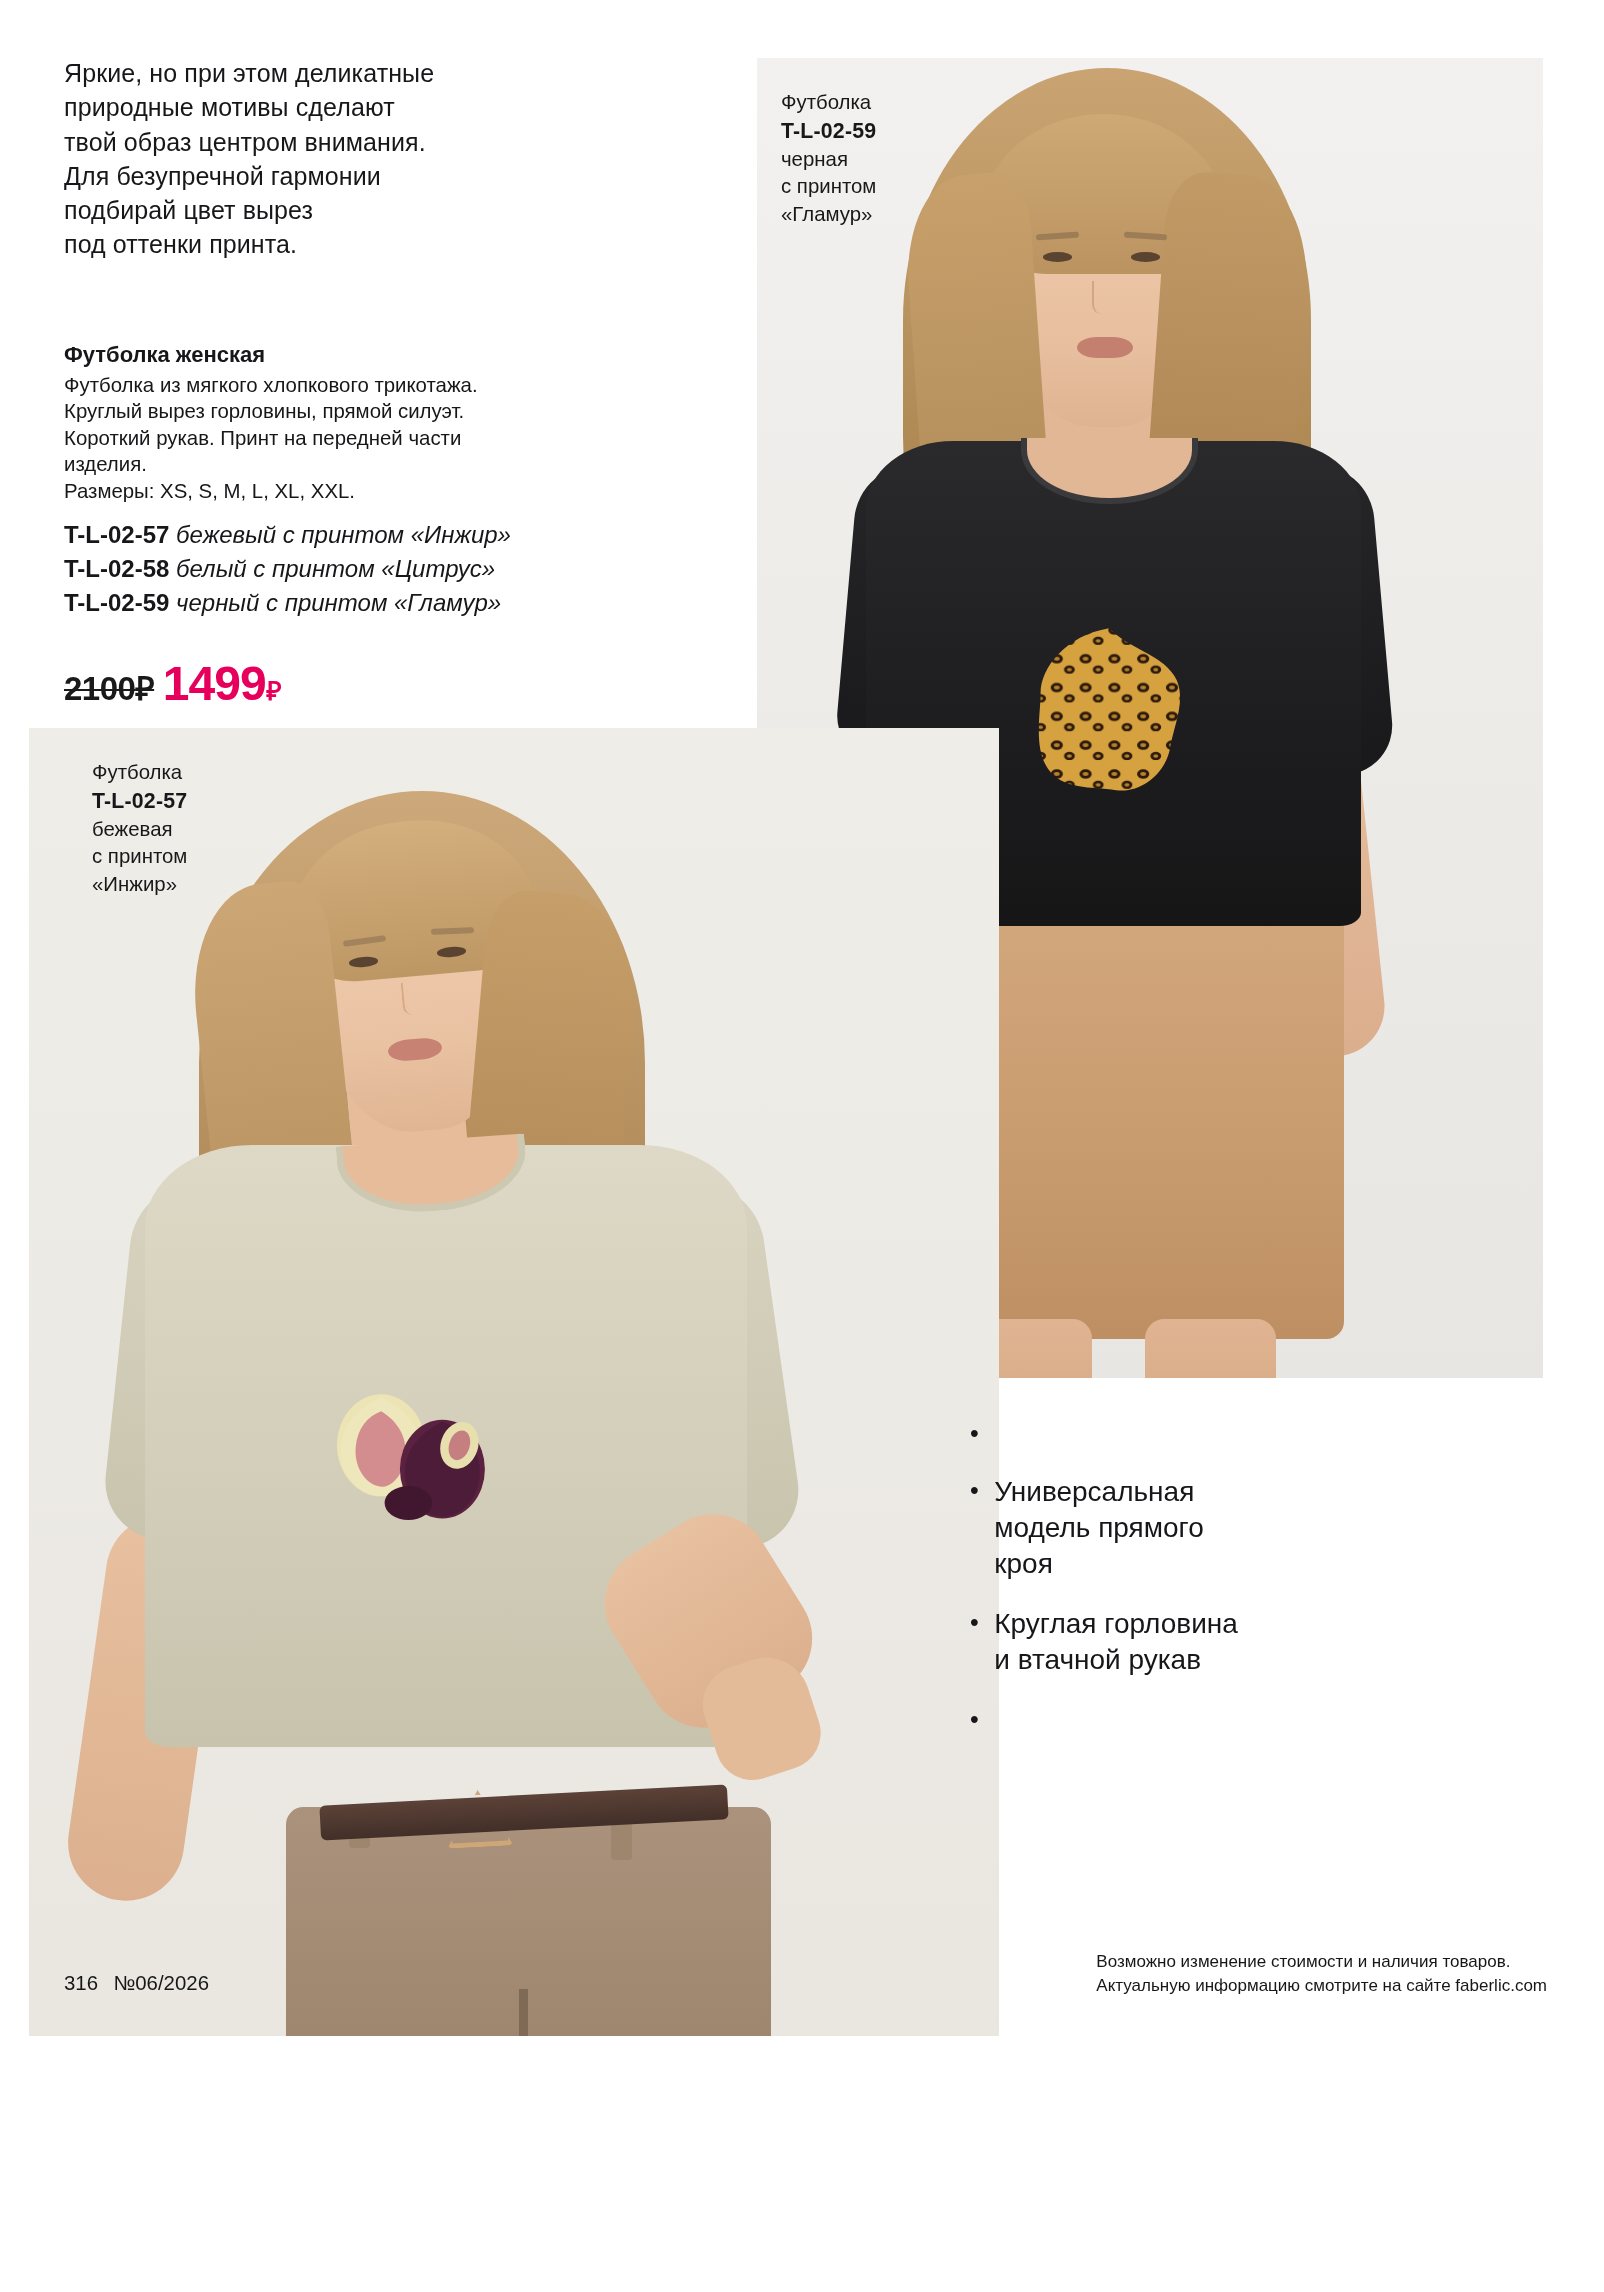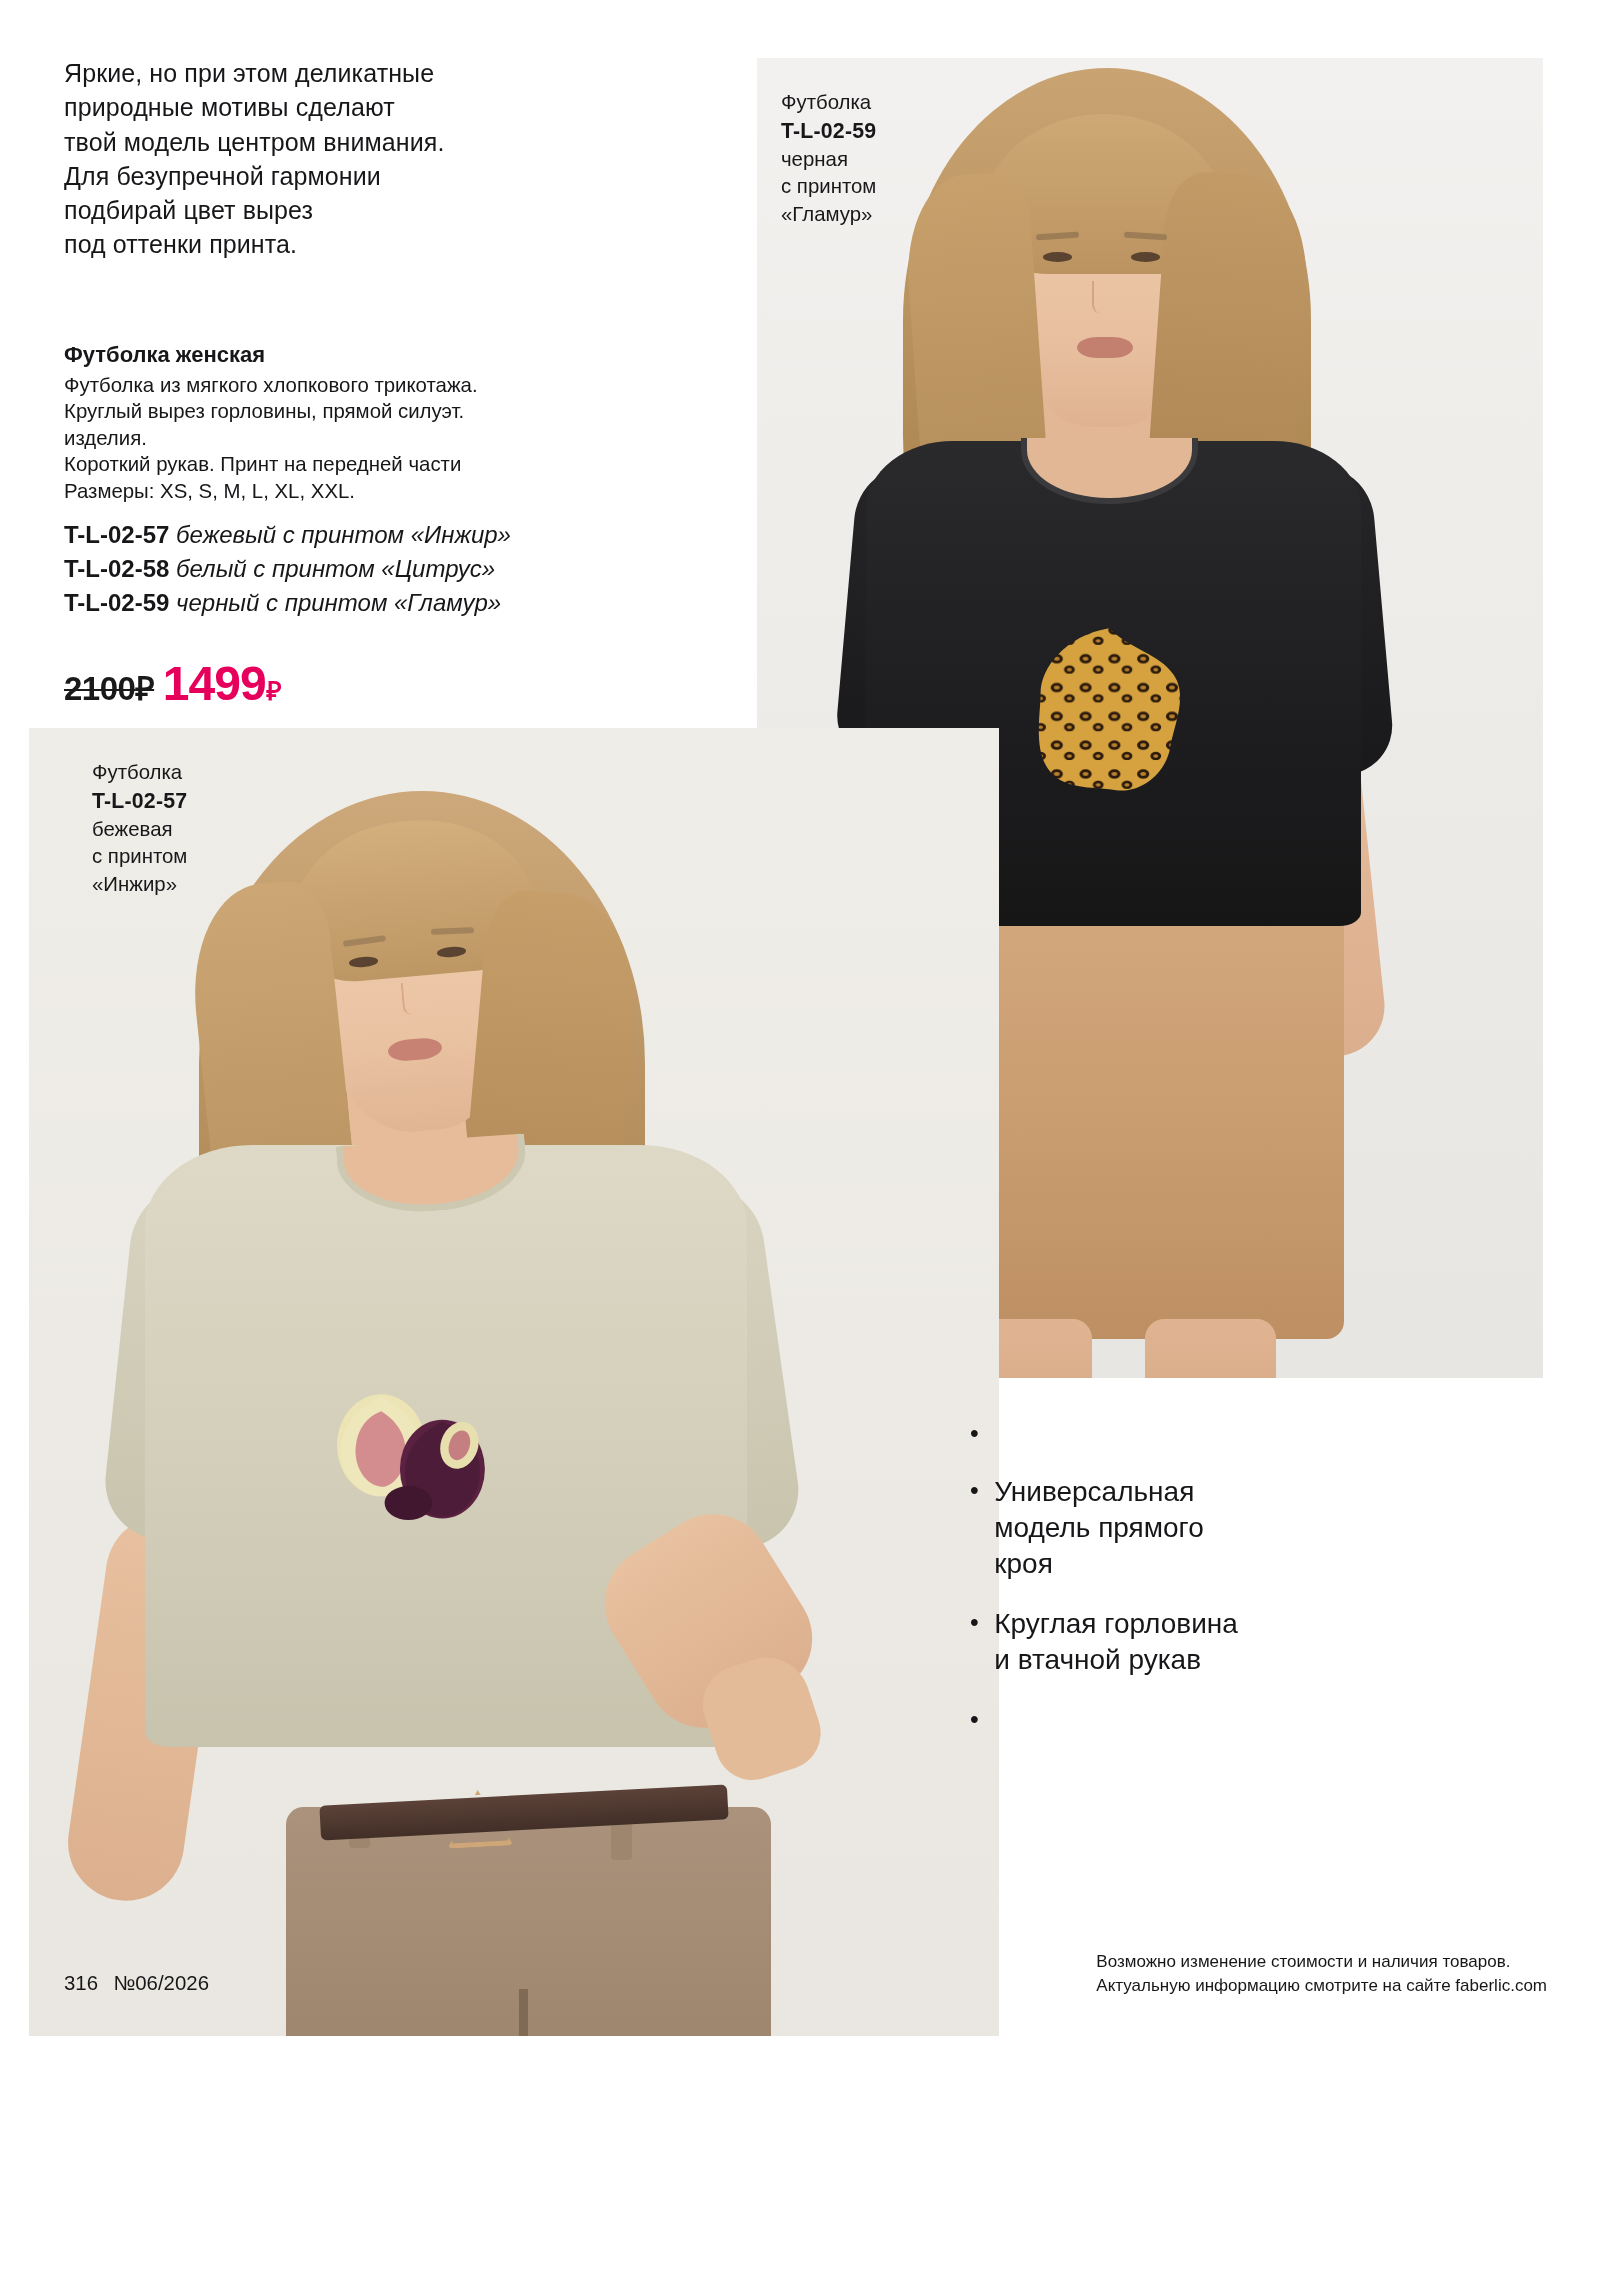--- a/index.html
+++ b/index.html
@@ -338,33 +338,33 @@
   .print-svg { width: 100%; height: 100%; display: block; }
 </style>
 </head>
 <body>
 
 <div class="page">
 
   <div class="intro">
     <span>Яркие, но при этом деликатные</span><br>
     <span>природные мотивы сделают</span><br>
-    <span>твой модель центром внимания.</span><br>
+    <span>твой образ центром внимания.</span><br>
     <span>Для безупречной гармонии</span><br>
     <span>подбирай цвет вырез</span><br>
     <span>под оттенки принта.</span>
   </div>
 
   <div class="desc-block">
     <div class="desc-title">Футболка женская</div>
     <div class="desc-text">
       <span class="line">Футболка из мягкого хлопкового трикотажа.</span>
       <span class="line">Круглый вырез горловины, прямой силуэт.</span>
+      <span class="line">Короткий рукав. Принт на передней части</span>
       <span class="line">изделия.</span>
-      <span class="line">Короткий рукав. Принт на передней части</span>
       <span class="line">Размеры: XS, S, M, L, XL, XXL.</span>
     </div>
 
     <div class="codes">
       <div class="code-row">
         <span class="code">T-L-02-57</span>
         <span class="code-desc">бежевый с принтом «Инжир»</span>
       </div>
       <div class="code-row">
         <span class="code">T-L-02-58</span>

